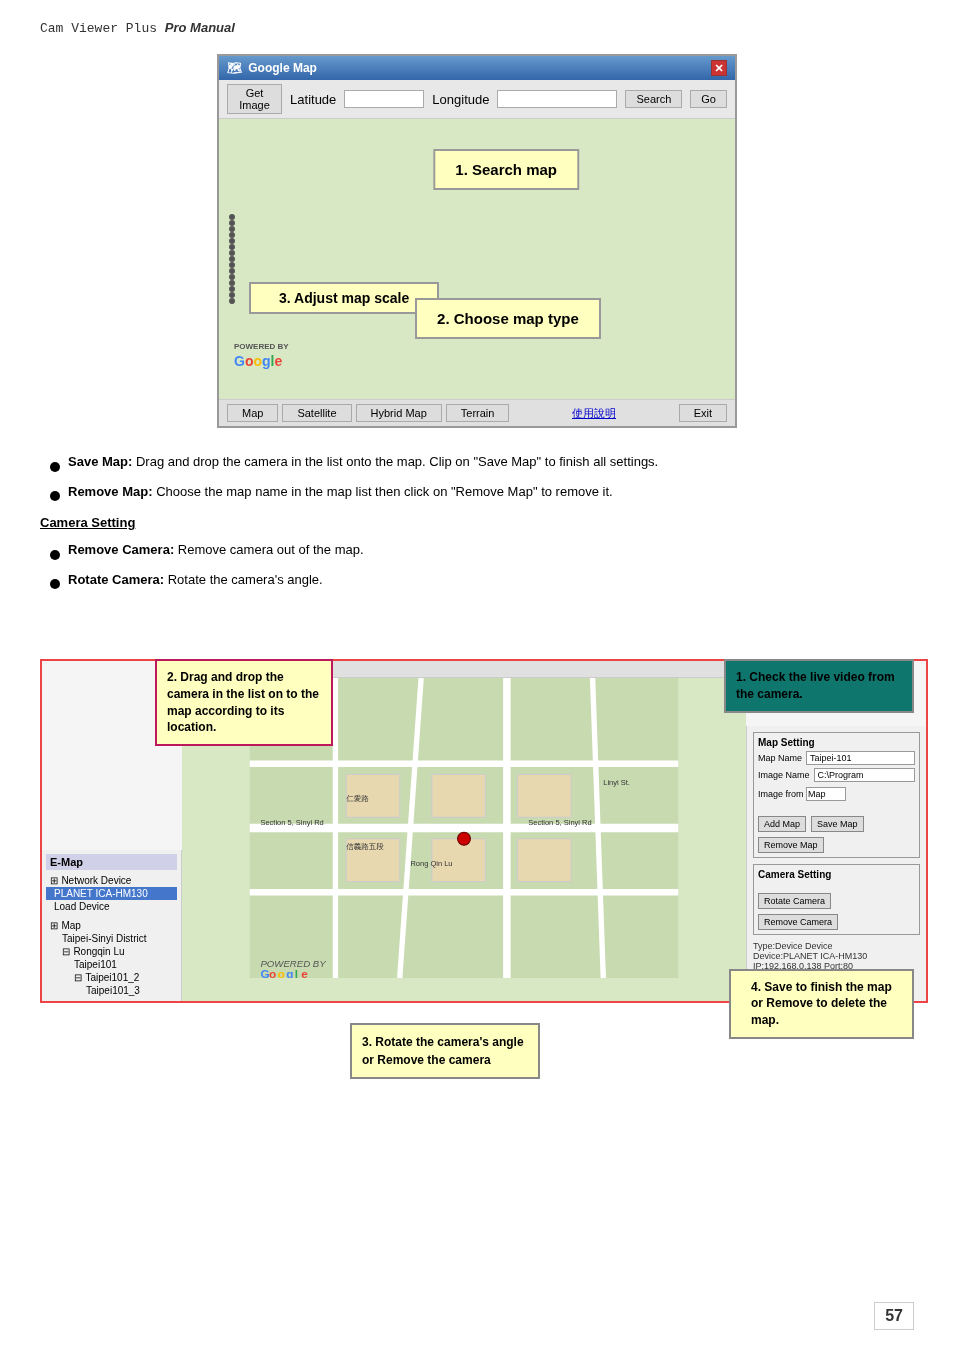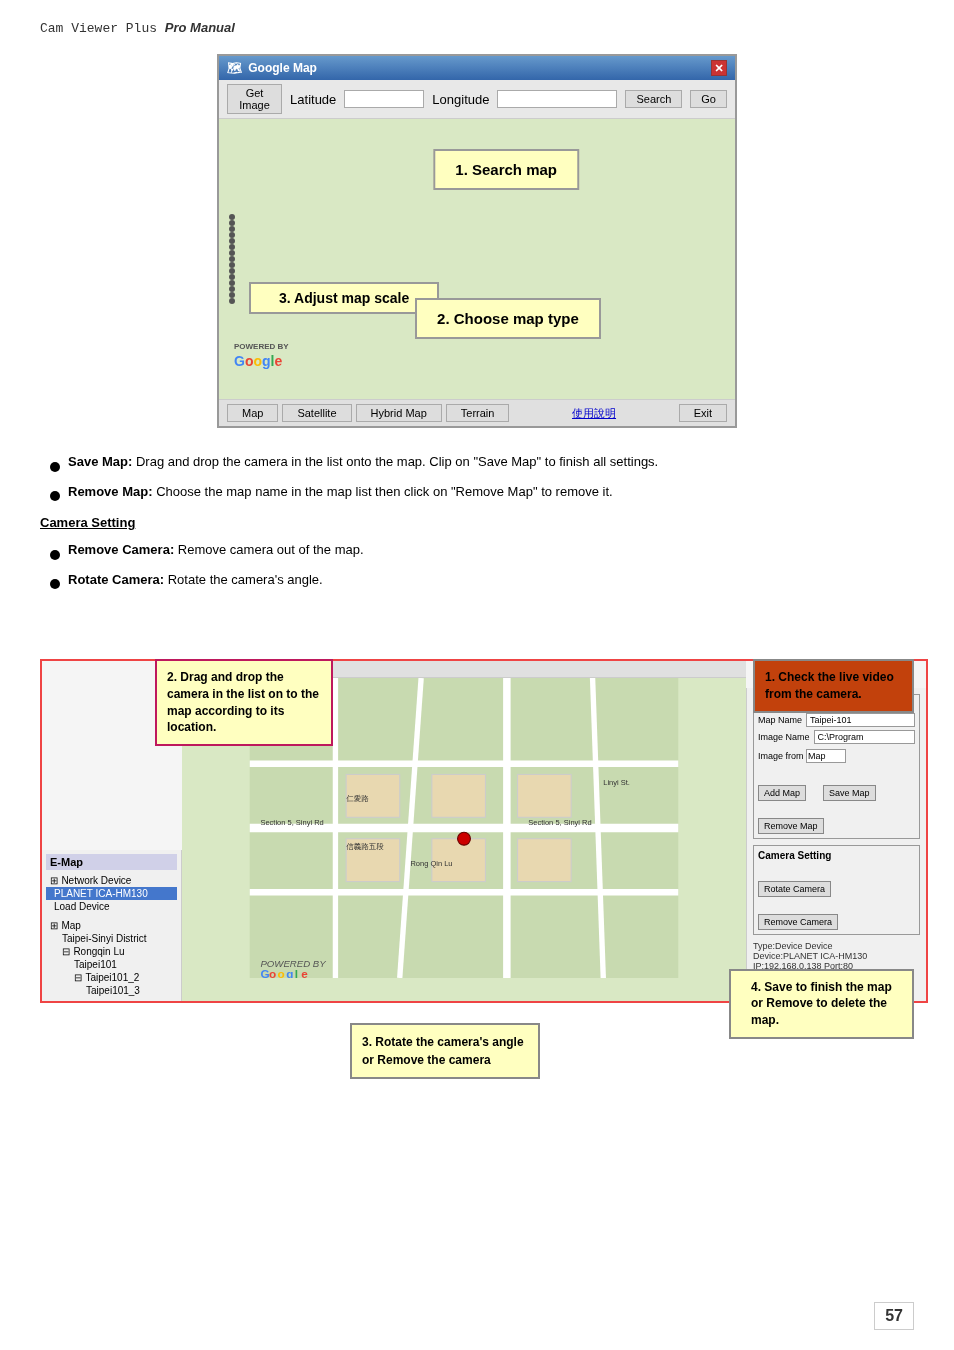--- a/index.html
+++ b/index.html
@@ -287,22 +287,22 @@
     }
     .emap-field-value {
       border: 1px solid #999;
       background: #fff;
       padding: 1px 3px;
       font-size: 9px;
       flex: 1;
     }
     .emap-btn-row {
       display: flex;
-      gap: 17px;
-      margin-top: 20px;
+      gap: 5px;
+      margin-top: 13px;
       flex-wrap: wrap;
     }
     .emap-btn {
       border: 1px solid #888;
       background: #ddd;
       padding: 2px 5px;
       font-size: 9px;
       cursor: pointer;
     }
     .emap-info-text {
@@ -477,21 +477,21 @@
   </div>
 </div>
 
 <div style="position:relative; margin: 10px 0 20px 0; height: 430px;">
 
   <div style="position:absolute; left:115px; top:0; background:#ffffc0; border:2px solid #be185d; padding:8px 10px; font-size:12px; font-weight:bold; width:178px; line-height:1.4; z-index:20;">
     <span>2.</span>
     <span>Drag and drop the camera in the list on to the map according to its location.</span>
   </div>
 
-  <div style="position:absolute; right:0; top:0; background:#c2410c; border:2px solid #888; padding:8px 10px; font-size:12px; font-weight:bold; width:161px; line-height:1.4; z-index:20;">
+  <div style="position:absolute; right:0; top:0; background:#0f766e; border:2px solid #888; padding:8px 10px; font-size:12px; font-weight:bold; width:190px; line-height:1.4; z-index:20;">
     <span>1.</span>
     <span>Check the live video from the camera.</span>
   </div>
 
   <div class="emap-window" style="margin-top:70px;">
 
     <div class="emap-sidebar">
       <div class="emap-sidebar-title">E-Map</div>
       <div class="emap-tree-folder">
         <span>⊞</span>

